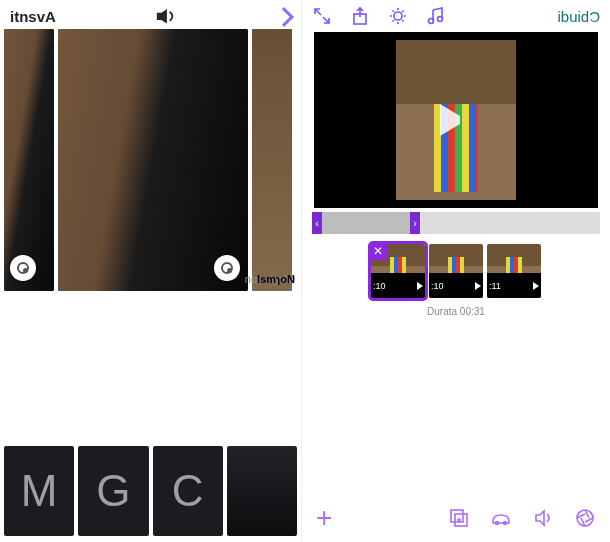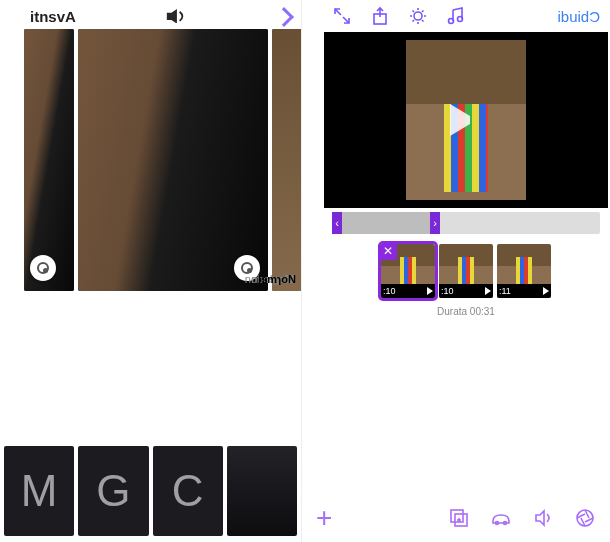--- a/index.html
+++ b/index.html
@@ -1,17 +1,17 @@
 <!DOCTYPE html>
 <html><head>
   <meta charset="utf-8">
   <style>
     * { margin:0; padding:0; box-sizing:border-box; font-family:"Helvetica Neue",Helvetica,Arial,sans-serif; }
     body { width:610px; height:542px; background:#fff; display:flex; overflow:hidden; }
-    .panel { height:100%; position:relative;padding-left:20px; }
+    .panel { height:100%; position:relative; }
     .left { width:302px; border-right:1px solid #eee; }
     .right { flex:1; }
     .l-top-bar { display:flex; align-items:center; justify-content:space-between; padding:8px 10px 4px; font-size:15px; color:#222; font-weight:600;}
     .speaker { width:22px; height:16px; position:relative; opacity:.9;}
     .chev { width:14px; height:14px; border-right:3px solid #8c6dff; border-top:3px solid #8c6dff; transform:rotate(45deg); cursor:pointer;}
     .preview-strip { display:flex; gap:4px; padding:0 4px; overflow:hidden; }
     .pv { background:#000; height:262px; border-radius:2px; position:relative; overflow:hidden;}
     .pv.main { flex:0 0 190px;}
     .pv.edge { flex:0 0 50px;}
     .pv.edge2 { flex:0 0 40px;}
@@ -22,39 +22,39 @@
     .circ .inner:after{content:"";position:absolute;width:5px;height:5px;background:#555;border-radius:50%;bottom:-1px;right:-1px;}
     .filters { position:absolute; bottom:6px; left:0; right:0; display:flex; gap:4px; padding:0 4px; }
     .filter { flex:1; background:#1b1b20; height:90px; border-radius:2px; position:relative; display:flex; align-items:center; justify-content:center; color:#9ea0a6; font-size:44px; font-weight:300; overflow:hidden;}
     .f-label { position:absolute; top:-18px; right:6px; font-size:11px; color:#888; white-space:nowrap; text-align:right;}
     .f-label.active{color:#000;font-weight:700;}
     .filter.sel{background:linear-gradient(#232227,#0d0d10);}
     .r-top-bar{display:flex;align-items:center;justify-content:space-between;padding:6px 10px 4px;}
     .r-icons{display:flex;gap:18px;align-items:center;}
     .r-ico{width:20px;height:20px;display:flex;align-items:center;justify-content:center;cursor:pointer;}
     .r-ico svg{stroke:#7b55ff;fill:none;stroke-width:1.6;width:20px;height:20px;}
-    .r-close{color:#3b82f6;font-size:15px;cursor:pointer;}
+    .r-close{color:#0f766e;font-size:15px;cursor:pointer;}
     .r-preview-wrap{background:#000;margin:2px auto 4px;width:284px;height:176px;display:flex;align-items:center;justify-content:center;position:relative;}
     .cube-img{width:120px;height:160px;background:
       linear-gradient(#6e5437 0%,#6e5437 40%,#8c6f50 40%,#8c6f50 100%);
       position:relative; display:flex; align-items:flex-end; justify-content:center;}
     .cube{width:44px;height:88px;background:
       repeating-linear-gradient(90deg,#e6d83a 0 7px,#2e64e0 7px 14px,#d93b2d 14px 21px,#3cb24a 21px 28px);
       margin-bottom:8px;}
     .play-ov{position:absolute;left:50%;top:50%;width:32px;height:32px;margin:-16px 0 0 -16px;border-left:20px solid rgba(255,255,255,.85);border-top:12px solid transparent;border-bottom:12px solid transparent;}
     .trimbar{margin:0 10px;height:22px;background:#ddd;position:relative;border-radius:2px;}
     .trim-handle{position:absolute;top:0;width:10px;height:22px;background:#7b28d6;color:#fff;font-size:11px;line-height:22px;text-align:center;cursor:ew-resize;}
     .trim-handle.a{left:0;} .trim-handle.b{left:98px;}
     .trim-sel{position:absolute;top:0;height:22px;background:#bdbdbd;left:10px;width:88px;}
     .clips{display:flex;gap:4px;justify-content:center;margin-top:10px;}
     .clip{width:54px;height:54px;position:relative;border-radius:2px;overflow:hidden;cursor:pointer;}
     .clip.sel{outline:3px solid #8b28e0;}
     .clip .thumb{width:100%;height:100%;background:linear-gradient(#6e5437 0 40%,#8c6f50 40% 100%);position:relative;}
     .clip .thumb:after{content:"";position:absolute;left:50%;top:50%;width:16px;height:28px;margin:-14px 0 0 -8px;background:repeating-linear-gradient(90deg,#e6d83a 0 4px,#2e64e0 4px 8px,#d93b2d 8px 12px);}
-    .clip .black-band{position:absolute;bottom:0;left:0;right:0;height:14px;background:#000;display:flex;align-items:center;justify-content:space-between;padding:0 2px;font-size:9px;color:#fff;}
+    .clip .black-band{position:absolute;bottom:0;left:0;right:0;height:25px;background:#000;display:flex;align-items:center;justify-content:space-between;padding:0 2px;font-size:9px;color:#fff;}
     .clip .x{position:absolute;top:-2px;left:-2px;width:18px;height:18px;background:#8b28e0;color:#fff;font-size:12px;line-height:18px;text-align:center;border-radius:2px;cursor:pointer;}
     .ply{width:0;height:0;border-left:6px solid #fff;border-top:4px solid transparent;border-bottom:4px solid transparent;}
     .duration{text-align:center;font-size:10px;color:#888;margin-top:8px;}
     .bottom-bar{position:absolute;bottom:8px;left:0;right:0;display:flex;align-items:center;justify-content:space-between;padding:0 14px;}
     .plus{color:#a96ef7;font-size:28px;font-weight:300;cursor:pointer;}
     .b-icons{display:flex;gap:20px;align-items:center;}
     .b-ico{width:22px;height:22px;display:flex;align-items:center;justify-content:center;cursor:pointer;}
     .b-ico svg{stroke:#a96ef7;fill:none;stroke-width:1.6;width:22px;height:22px;}
     .spacer{height:18px; position:relative;}
   </style>

